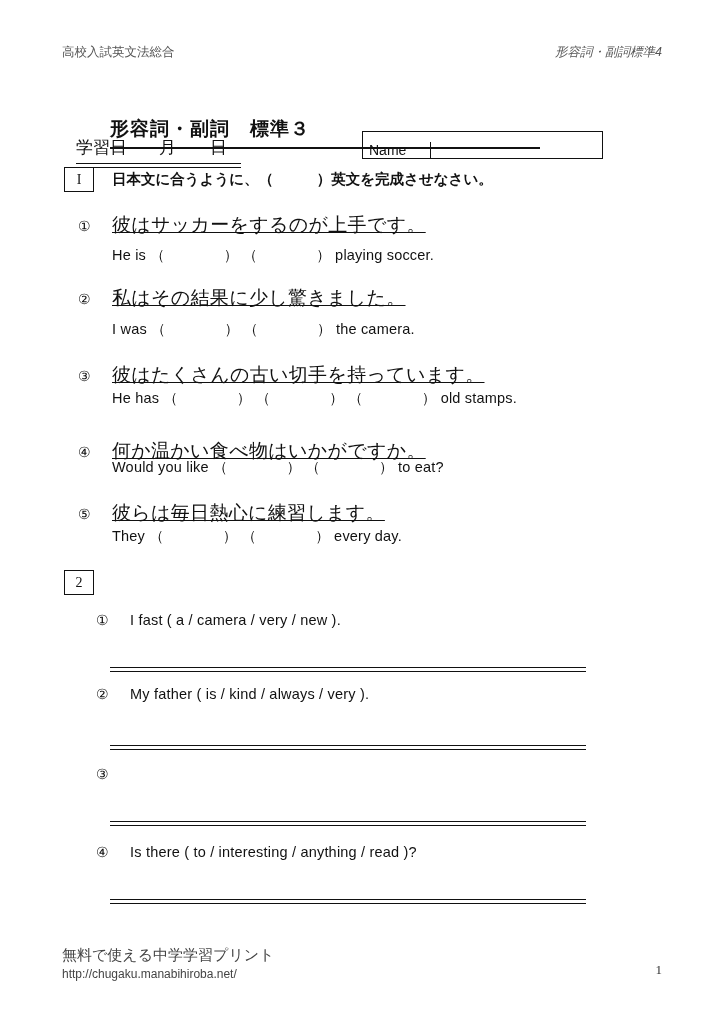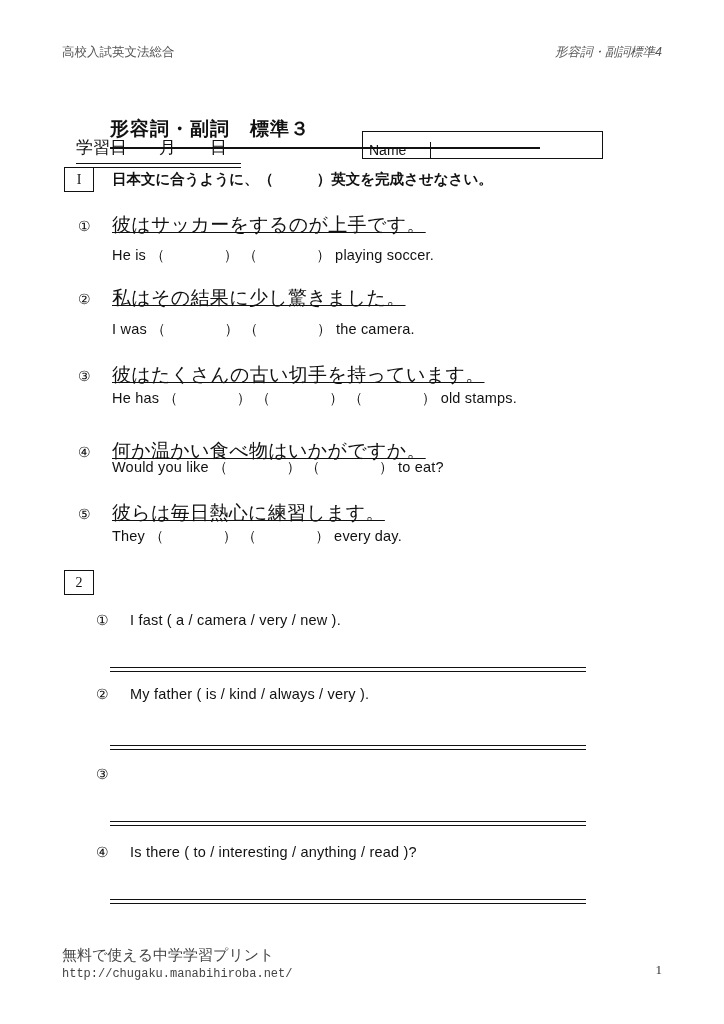--- a/index.html
+++ b/index.html
@@ -196,21 +196,21 @@
     left: 62px;
     top: 944px;
     width: 600px;
   }
   .footer-site {
     font-size: 15px;
     color: #444;
     line-height: 1.45;
   }
   .footer-url {
-    font-family: Liberation Mono, monospace;
+    font-family: Liberation Sans, sans-serif;
     font-size: 12px;
     color: #444;
     line-height: 1.45;
   }
   .page-num {
     position: absolute;
     right: 62px;
     top: 962px;
     font-size: 13px;
     color: #333;

